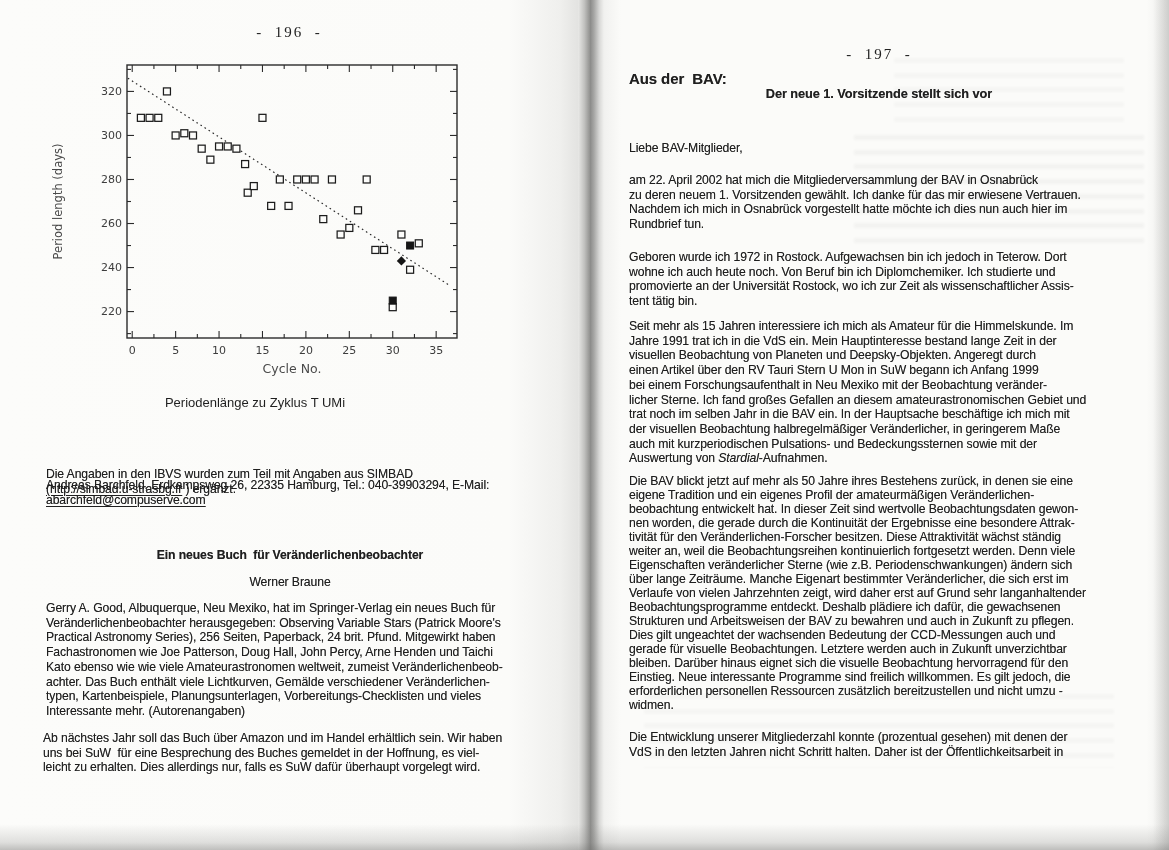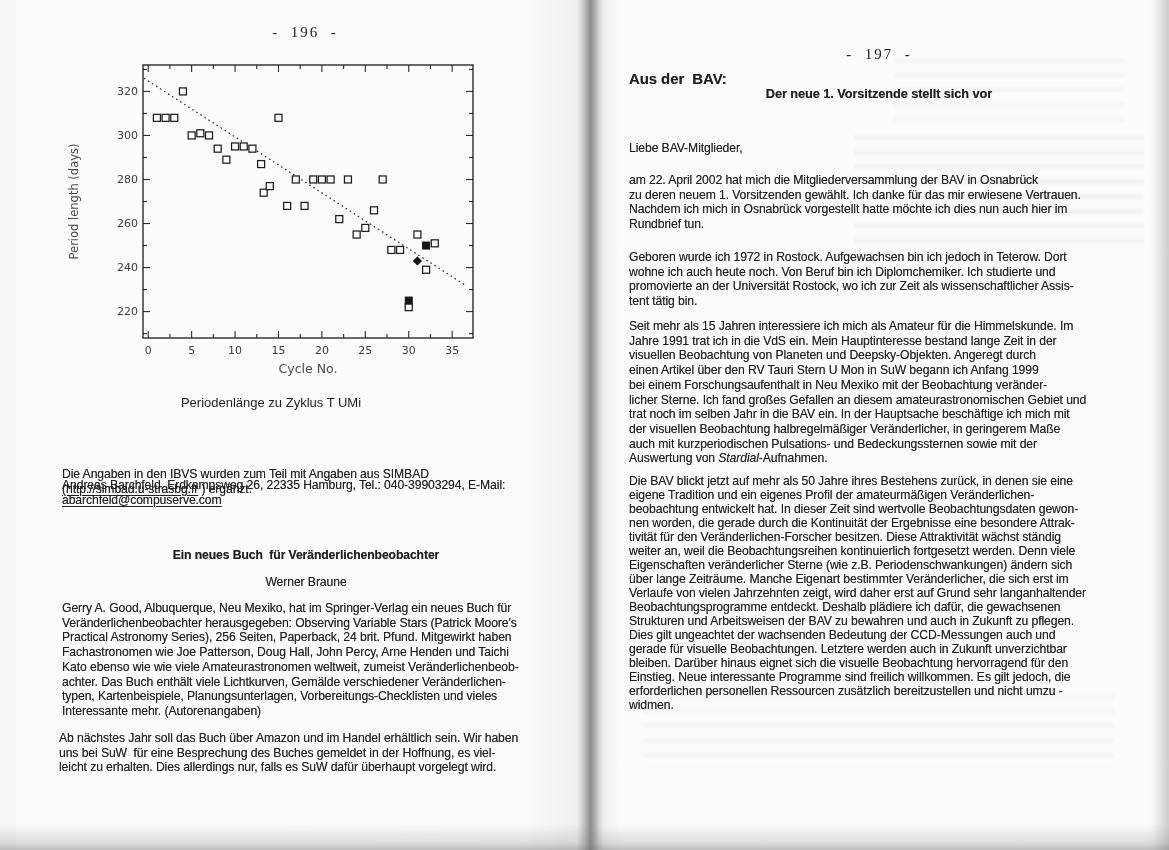--- a/index.html
+++ b/index.html
@@ -1,19 +1,19 @@
 <!DOCTYPE html>
 <html><head>
 <meta charset="utf-8">
 <style>
   html,body{margin:0;padding:0;background:#888;}
   .scan{position:relative;width:1169px;height:850px;overflow:hidden;
         background:#f6f6f4;font-family:"Liberation Sans",sans-serif;color:#1f1f1f;}
   .page{position:absolute;top:0;height:850px;background:#fbfbf9;}
-  .page-left{left:16px;width:578px;background:linear-gradient(90deg,#fcfcfa 0%,#fbfbf9 88%,#efefed 97%,#e3e3e1 100%);}
+  .page-left{left:0;width:578px;background:linear-gradient(90deg,#fcfcfa 0%,#fbfbf9 88%,#efefed 97%,#e3e3e1 100%);}
   .page-right{left:604px;width:565px;background:linear-gradient(90deg,#f1f1ef 0%,#fbfbf9 3%,#fbfbf9 96%,#ededeb 100%);}
   .gutter{position:absolute;top:0;left:578px;width:26px;height:850px;
           background:linear-gradient(90deg,#e9e9e7 0%,#c0c0be 25%,#8d8d8b 48%,#a8a8a6 62%,#d8d8d6 82%,#f1f1ef 100%);}
   .bottom-shade{position:absolute;left:0;right:0;bottom:0;height:26px;
           background:linear-gradient(180deg,rgba(0,0,0,0) 0%,rgba(120,120,118,.22) 70%,rgba(105,105,103,.42) 100%);}
   .right-edge-shade{position:absolute;top:0;right:0;width:16px;height:850px;
           background:linear-gradient(90deg,rgba(0,0,0,0),rgba(110,110,108,.25));}
   .abs{position:absolute;}
   .body-text{font-size:12.2px;line-height:14.7px;letter-spacing:-0.1px;white-space:pre;
              text-shadow:0 0 .4px rgba(20,20,20,.55);}
@@ -228,17 +228,19 @@
 Verlaufe von vielen Jahrzehnten zeigt, wird daher erst auf Grund sehr langanhaltender
 Beobachtungsprogramme entdeckt. Deshalb plädiere ich dafür, die gewachsenen
 Strukturen und Arbeitsweisen der BAV zu bewahren und auch in Zukunft zu pflegen.
 Dies gilt ungeachtet der wachsenden Bedeutung der CCD-Messungen auch und
 gerade für visuelle Beobachtungen. Letztere werden auch in Zukunft unverzichtbar
 bleiben. Darüber hinaus eignet sich die visuelle Beobachtung hervorragend für den
 Einstieg. Neue interessante Programme sind freilich willkommen. Es gilt jedoch, die
 erforderlichen personellen Ressourcen zusätzlich bereitzustellen und nicht umzu -
 widmen.</div>
 
+    <div class="abs body-text" style="left:25px;top:730px;">Die Entwicklung unserer Mitgliederzahl konnte (prozentual gesehen) mit denen der
+VdS in den letzten Jahren nicht Schritt halten. Daher ist der Öffentlichkeitsarbeit in</div>
   </div>
 
   <div class="right-edge-shade"></div>
   <div class="bottom-shade"></div>
 </div>
 
 </body></html>

